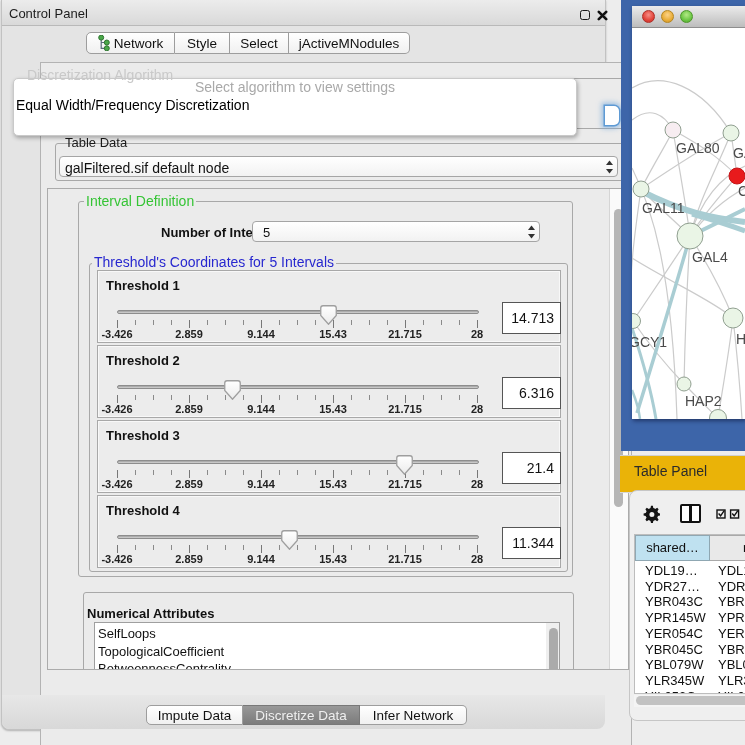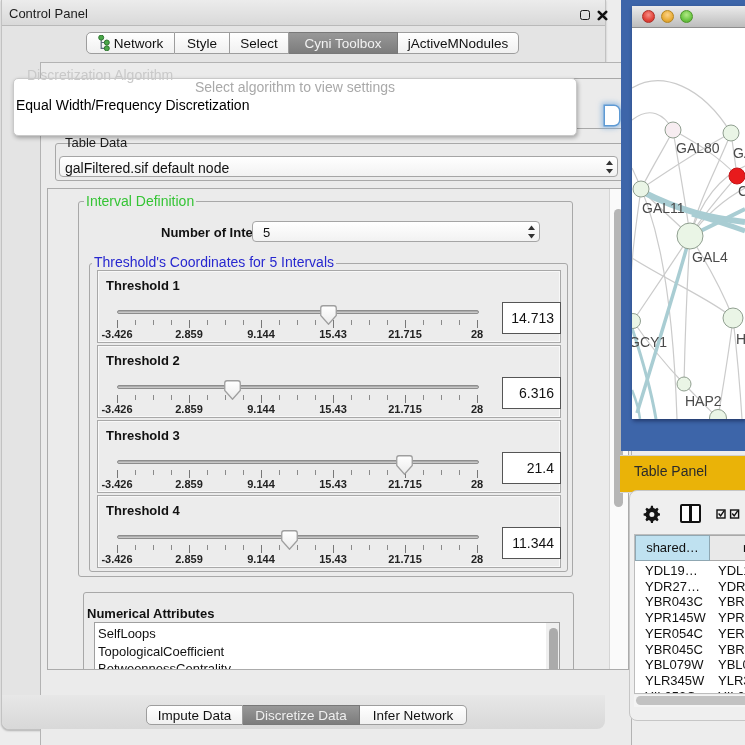--- a/index.html
+++ b/index.html
@@ -26,21 +26,20 @@
     <div style="width:89px; background:linear-gradient(#ffffff,#f0f0f0); border:1px solid #9d9d9d; border-radius:5px 0 0 5px; display:flex; align-items:center; justify-content:center; color:#111;">
       <svg width="12" height="16" viewBox="0 0 12 16" style="margin-right:4px;">
         <path d="M3.2 3 V14 M3.2 7.5 H8.2 M3.2 13.3 H8.2" stroke="#5a6b7a" stroke-width="1.2" fill="none"></path>
         <circle cx="3.2" cy="2.6" r="2.5" fill="#4aa84a" stroke="#2f7530" stroke-width="1"></circle>
         <circle cx="8.8" cy="7.5" r="2.5" fill="#4aa84a" stroke="#2f7530" stroke-width="1"></circle>
         <circle cx="8.8" cy="13.3" r="2.5" fill="#4aa84a" stroke="#2f7530" stroke-width="1"></circle>
       </svg>
       Network</div>
     <div style="width:55px; background:linear-gradient(#ffffff,#f0f0f0); border:1px solid #9d9d9d; border-left:none; display:flex; align-items:center; justify-content:center; color:#111;">Style</div>
     <div style="width:59px; background:linear-gradient(#ffffff,#f0f0f0); border:1px solid #9d9d9d; border-left:none; display:flex; align-items:center; justify-content:center; color:#111;">Select</div>
-    <div style="width:109px; background:linear-gradient(#989898,#7c7c7c); border:1px solid #787878; border-left:none; display:flex; align-items:center; justify-content:center; color:#f2f2f2;">Cyni Toolbox</div>
     <div style="width:121px; background:linear-gradient(#ffffff,#f0f0f0); border:1px solid #9d9d9d; border-left:none; border-radius:0 5px 5px 0; display:flex; align-items:center; justify-content:center; color:#111;">jActiveMNodules</div>
   </div>
 
   <div class="abs" id="content" style="left:6px; top:62px; width:592px; height:744px; background:#ebebeb; border:1px solid #b3b3b3;margin-left:32px;">
 
     <div class="abs" style="left:11px; top:15px; width:572px; height:51px; border:1px solid #a8a8a8; border-radius:3px;"></div>
 
     <div class="abs" style="left:564px; top:43px; width:14px; height:19px; border-radius:0 5px 5px 0; box-shadow:0 0 0 1.5px #5e9ad4, 0 0 5px 3.5px rgba(110,165,220,0.6); background:#fff;"></div>
 
     <div class="abs" style="left:14px; top:80px; width:569px; height:38px; border:1px solid #a8a8a8; border-radius:3px;"></div>

